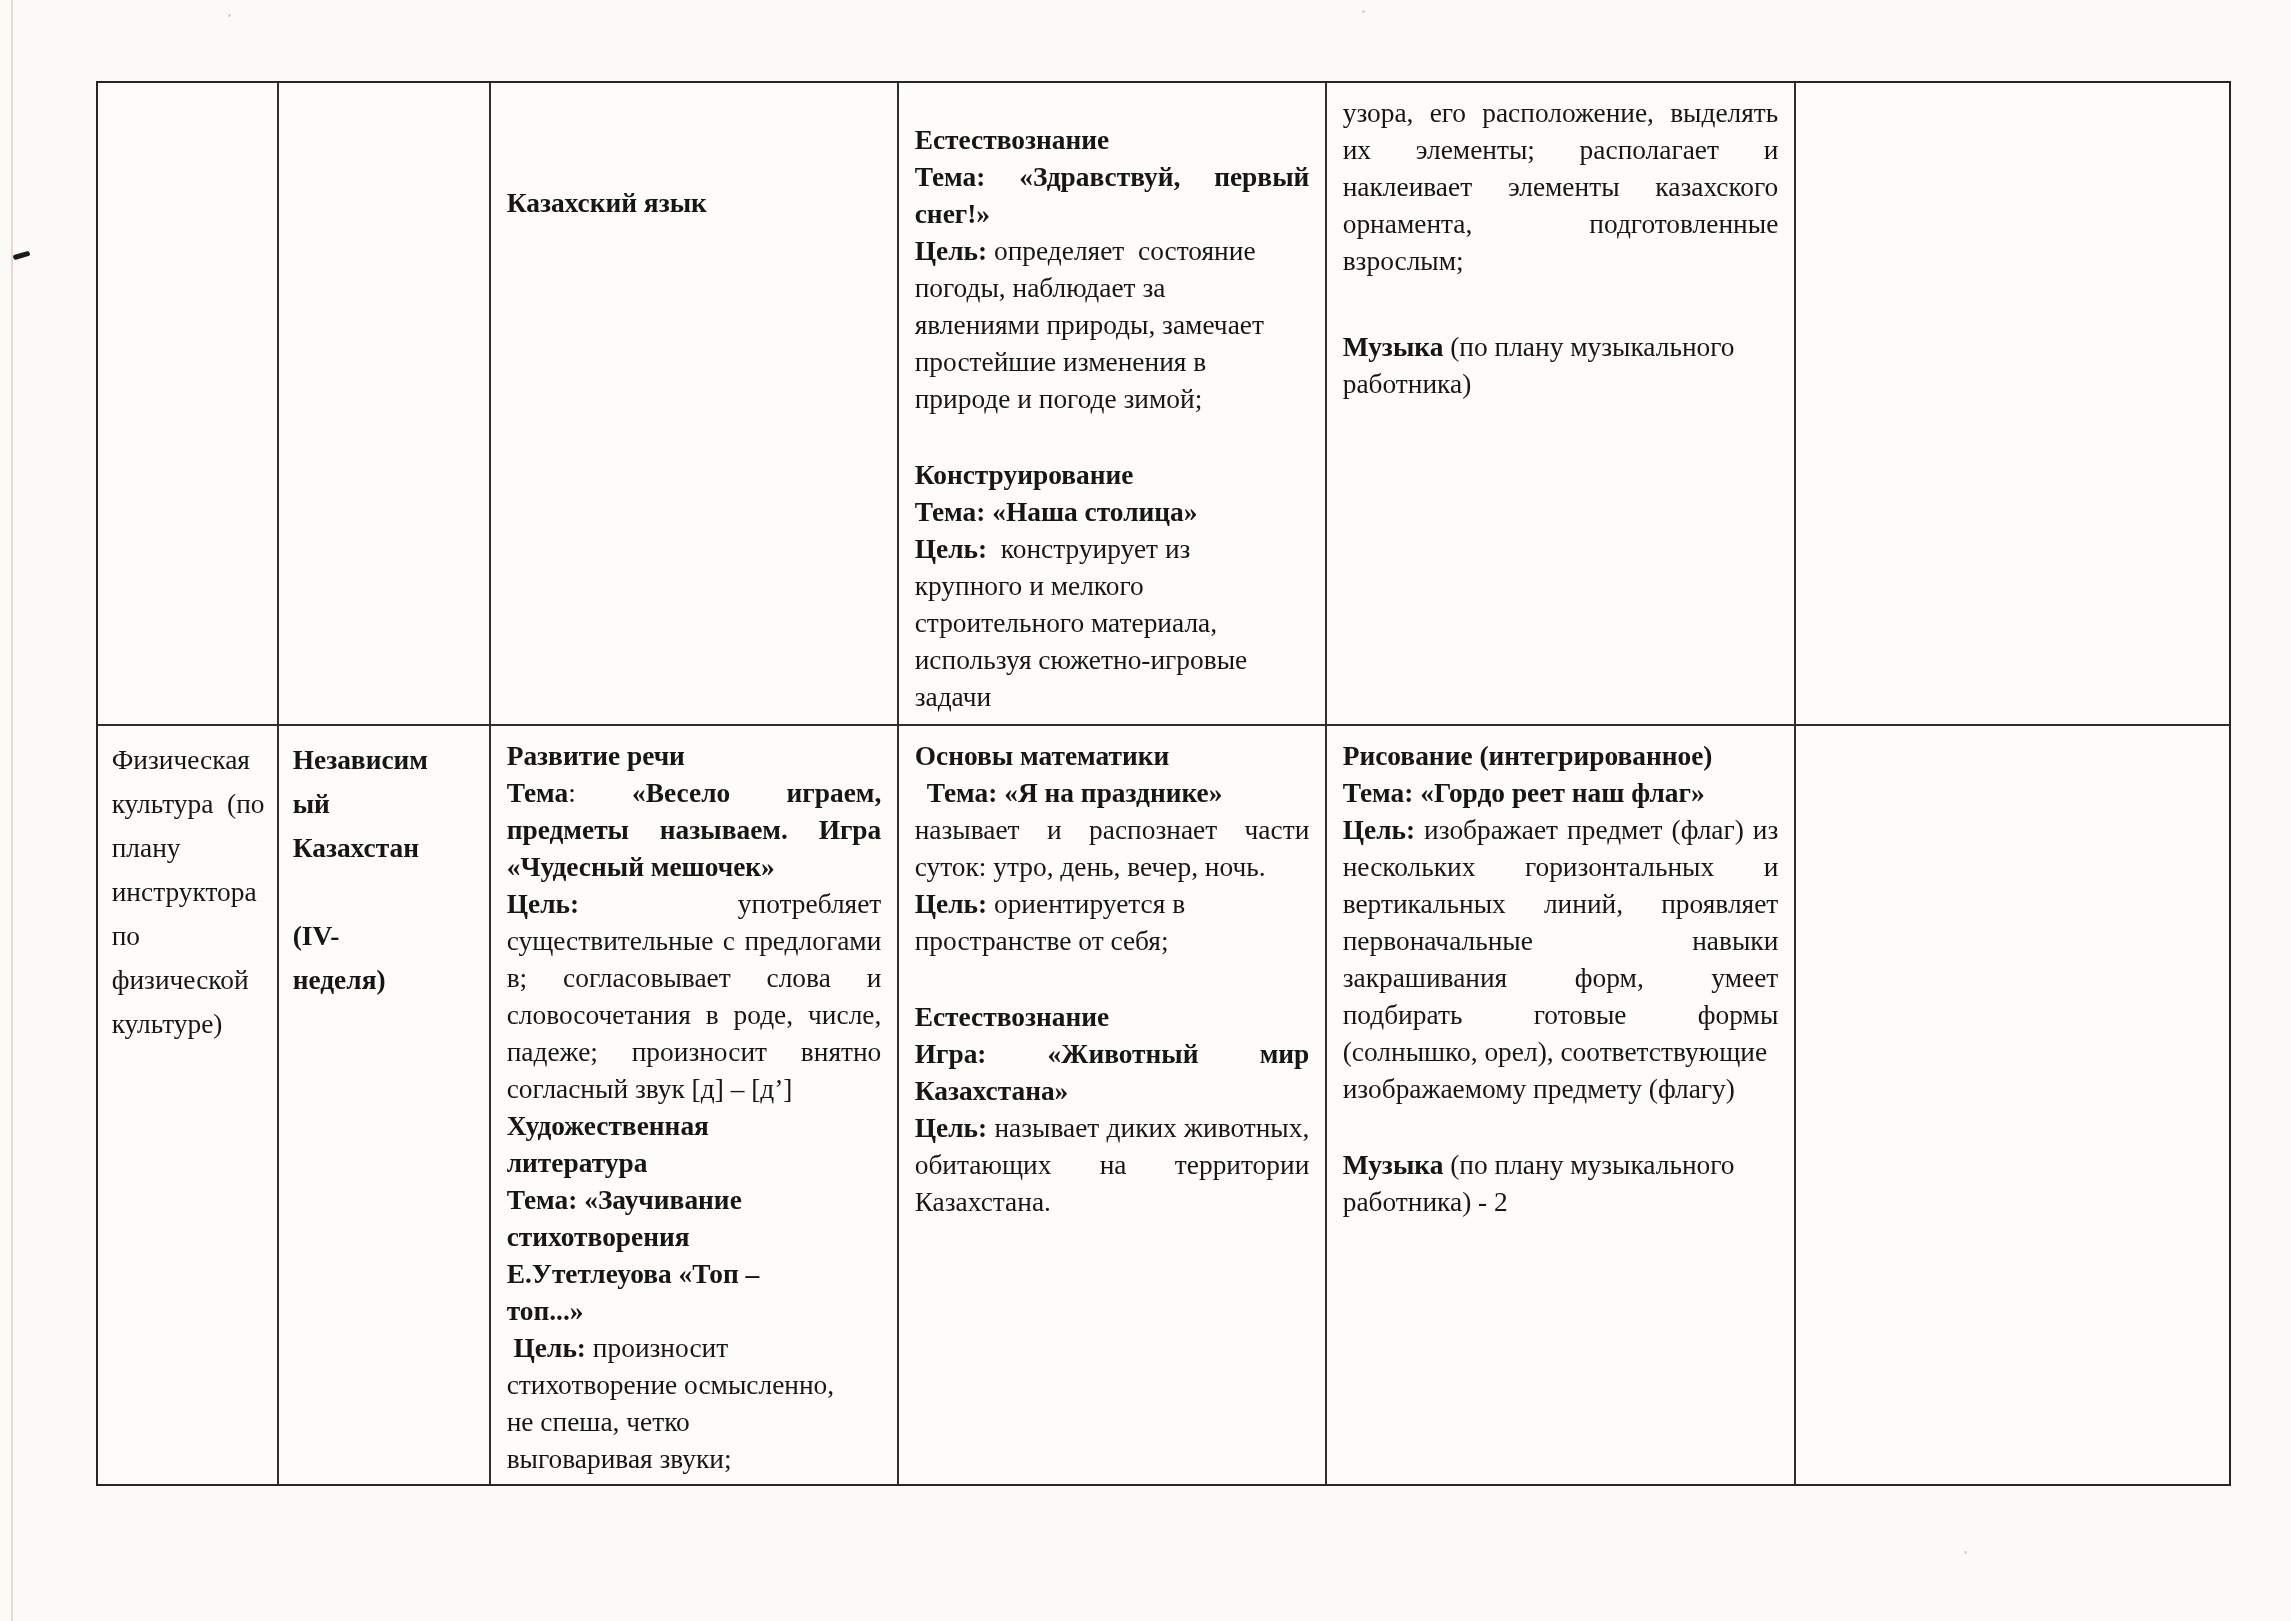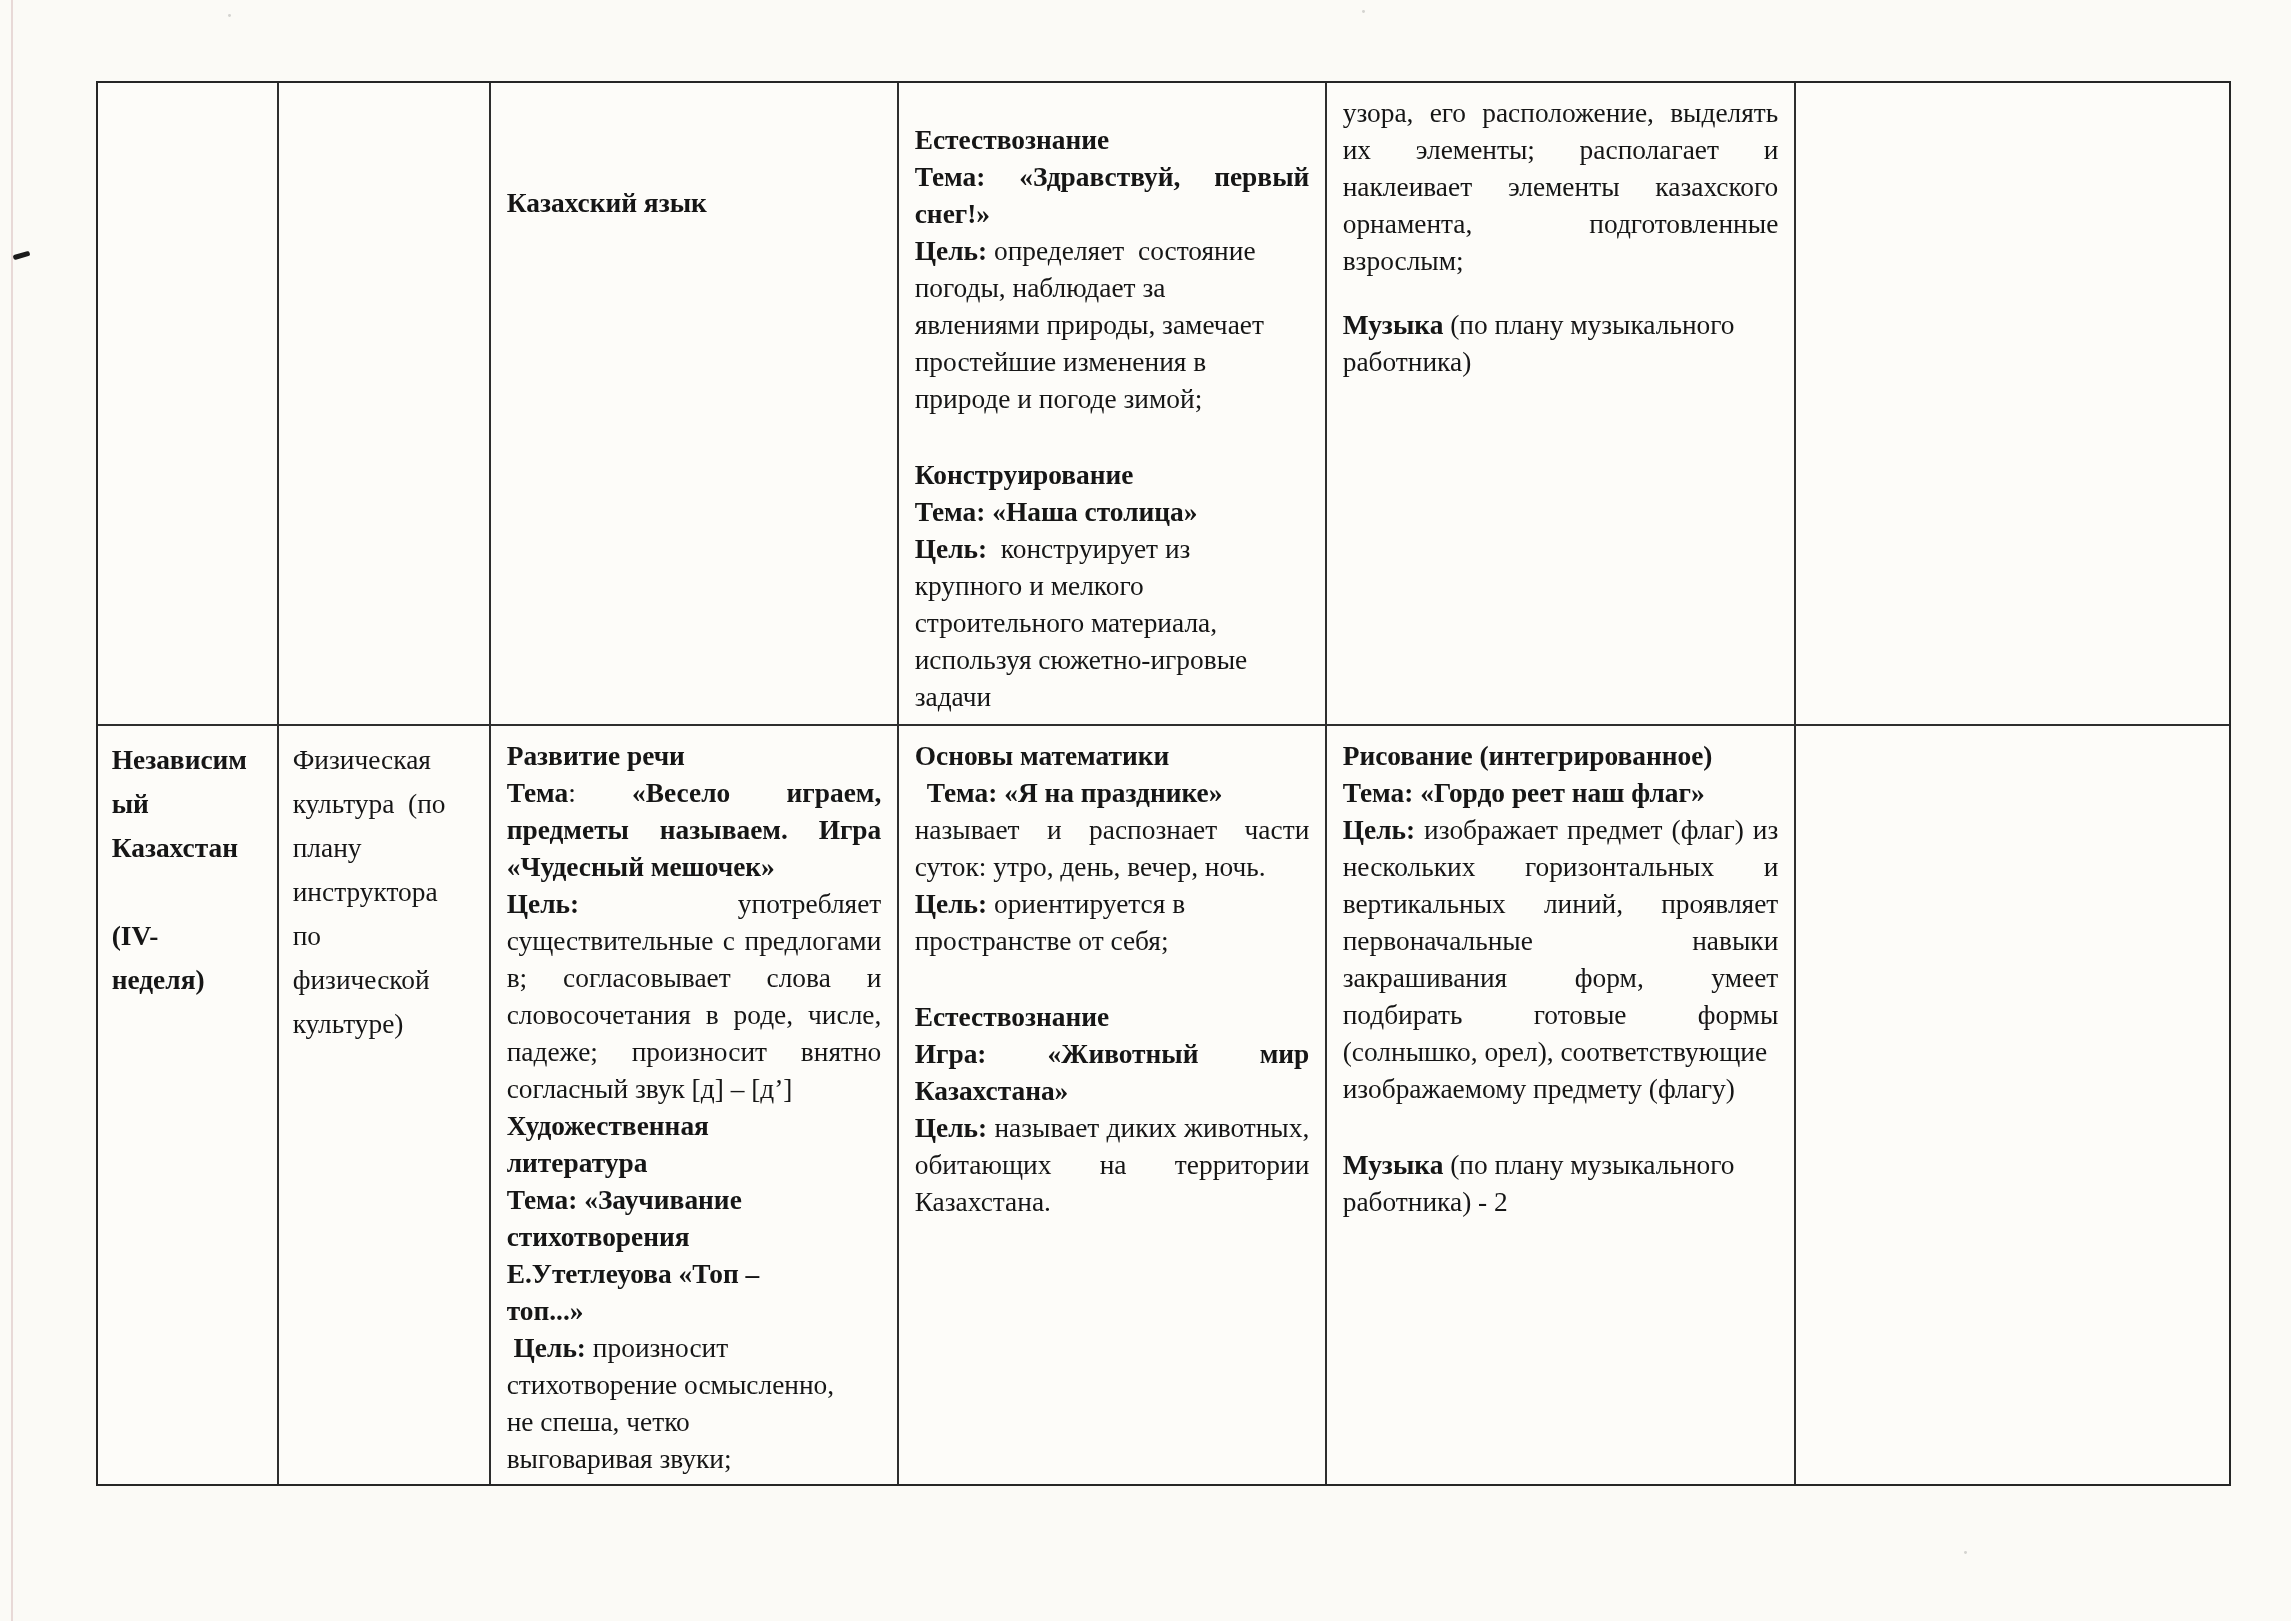--- a/index.html
+++ b/index.html
@@ -63,39 +63,39 @@
         <div class="para" style="text-align: left; margin-top: 39px;"><span class="b">Конструирование</span></div>
         <div class="para" style="text-align: left;"><span class="b">Тема: «Наша столица»</span></div>
         <div class="para" style="text-align: left;"><span class="b">Цель:</span><span>  конструирует из
 крупного и мелкого
 строительного материала,
 используя сюжетно-игровые
 задачи</span></div>
       </div>
       <div class="cell colline">
         <div class="para" style="text-align: justify;"><span>узора, его расположение, выделять их элементы; располагает и наклеивает элементы казахского орнамента, подготовленные взрослым;</span></div>
-        <div class="para" style="text-align: left; margin-top: 27px;"><span class="b">Музыка</span><span> (по плану музыкального работника)</span></div>
+        <div class="para" style="text-align: left; margin-top: 49px;"><span class="b">Музыка</span><span> (по плану музыкального работника)</span></div>
       </div>
       <div class="cell"></div>
-      <div class="cell colline rowline wide-lh">
-        <div class="para" style="text-align: left;"><span class="b">Независим
-ый
-Казахстан
-
-(IV-
-неделя)</span></div>
-      </div>
       <div class="cell colline rowline wide-lh">
         <div class="para" style="text-align: left;"><span>Физическая
 культура  (по
 плану
 инструктора
 по
 физической
 культуре)</span></div>
+      </div>
+      <div class="cell colline rowline wide-lh">
+        <div class="para" style="text-align: left;"><span class="b">Независим
+ый
+Казахстан
+
+(IV-
+неделя)</span></div>
       </div>
       <div class="cell colline rowline">
         <div class="para" style="text-align: left;"><span class="b">Развитие речи</span></div>
         <div class="para" style="text-align: justify;"><span class="b">Тема</span><span>: </span><span class="b">«Весело играем, предметы называем. Игра «Чудесный мешочек»</span></div>
         <div class="para" style="text-align: justify;"><span class="b">Цель:</span><span> употребляет существительные с предлогами в; согласовывает слова и словосочетания в роде, числе, падеже; произносит внятно согласный звук [д] – [д’]</span></div>
         <div class="para" style="text-align: left;"><span class="b">Художественная
 литература</span></div>
         <div class="para" style="text-align: left;"><span class="b">Тема: «Заучивание
 стихотворения
 Е.Утетлеуова «Топ –

